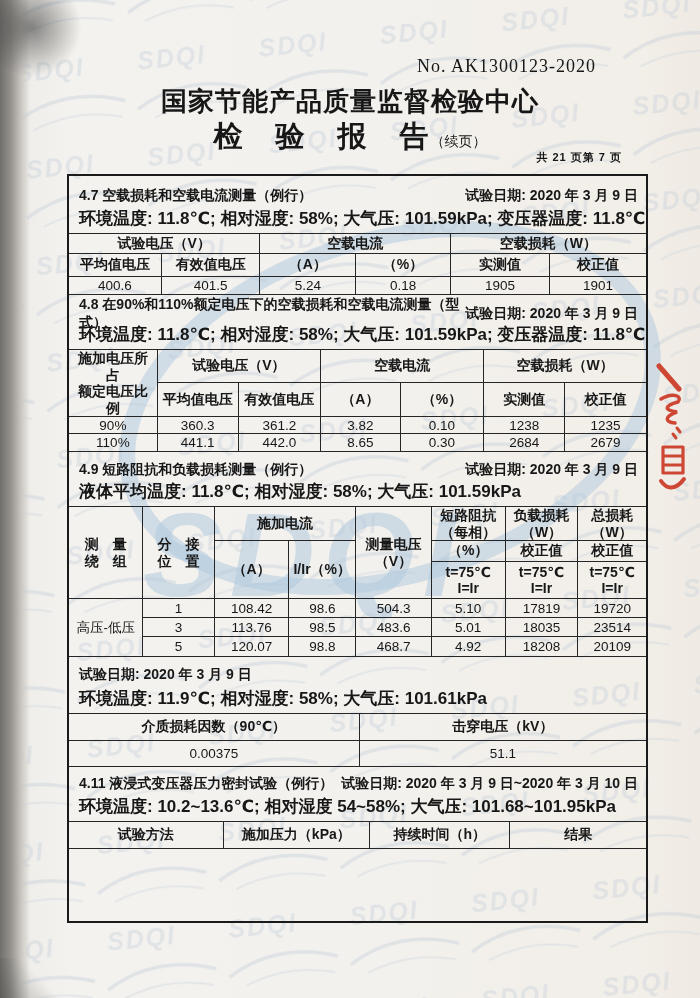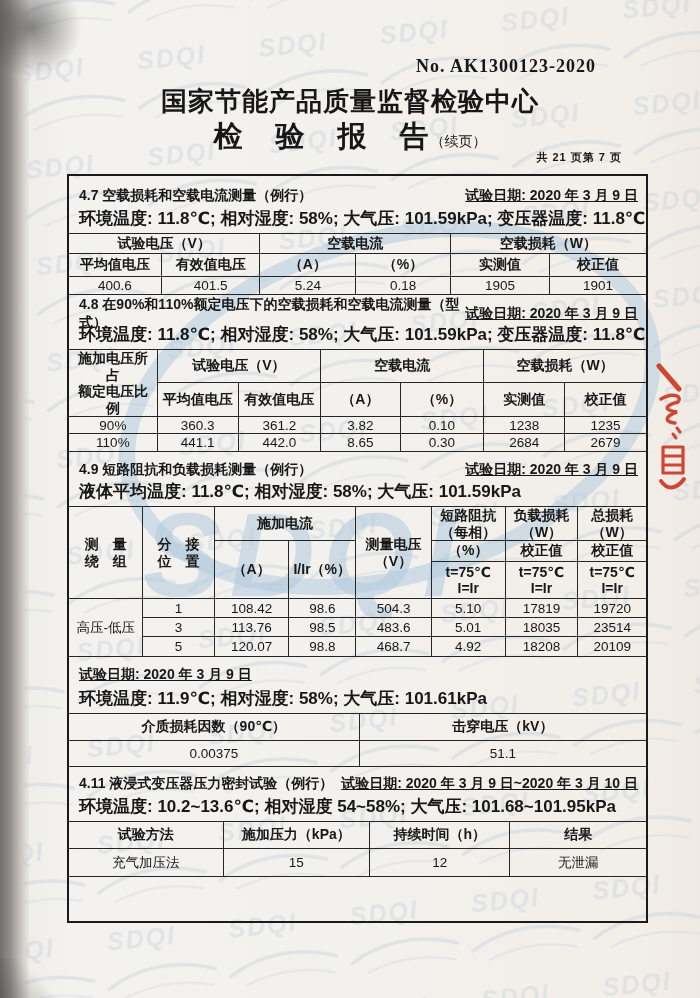--- a/index.html
+++ b/index.html
@@ -13,33 +13,33 @@
   .corner-shadow{position:absolute;left:-24px;top:-28px;width:110px;height:110px;border-radius:50%;z-index:3;
         background:radial-gradient(circle,rgba(40,40,40,.55) 0%,rgba(40,40,40,0) 65%);pointer-events:none;}
   .bottom-shadow{position:absolute;left:0;bottom:0;width:60px;height:40px;z-index:3;
         background:linear-gradient(45deg,rgba(60,60,58,.35),rgba(60,60,58,0) 60%);pointer-events:none;}
   .wm-tiles{position:absolute;left:0;top:0;z-index:1;}
   .big-logo{position:absolute;left:85px;top:158px;z-index:2;}
   .red-stamp{position:absolute;left:652px;top:362px;z-index:6;opacity:.92;}
   
   .hdr{position:absolute;left:0;top:0;width:100%;z-index:5;}
   .report-no{position:absolute;top:56px;right:104px;font-family:"Liberation Serif","DejaVu Serif",serif;
-        font-size:18px;font-weight:700;letter-spacing:1px;}
+        font-size:18px;font-weight:400;letter-spacing:1px;}
   .org-title{position:absolute;top:84px;left:0;width:100%;text-align:center;
         font-size:26px;font-weight:700;letter-spacing:1px;}
   .report-line{position:absolute;top:117px;left:0;width:100%;text-align:center;white-space:nowrap;}
   .report-title{font-size:29px;font-weight:700;letter-spacing:2px;}
   .continued{font-size:14px;font-weight:400;}
   .page-info{position:absolute;top:150px;right:78px;font-size:11px;font-weight:700;letter-spacing:1px;}
   
   .box{position:absolute;left:67px;top:174px;width:581px;height:749px;z-index:4;
         border:2px solid #1a1a1a;box-sizing:border-box;background:transparent;}
   .head{display:flex;justify-content:space-between;align-items:center;padding:0 8px 0 10px;box-sizing:border-box;}
   .sec-title{font-size:14px;font-weight:700;}
-  .sec-date{font-size:14px;font-weight:700;white-space:nowrap;text-decoration:underline;}
+  .sec-date{font-size:14px;font-weight:700;white-space:nowrap;}
   .env{display:flex;align-items:flex-end;padding:0 0 3px 10px;font-size:17px;font-weight:700;box-sizing:border-box;}
   .sec47 .head{height:39px}.sec47 .env{height:18px}
   .sec48 .head{height:37px}.sec48 .env{height:17px}
   .sec49 .head{height:35px}.sec49 .env{height:19px}
   .sec410 .head{height:35px}.sec410 .env{height:21px}
   .sec411 .head{height:33px}.sec411 .env{height:21px}
   table.t{border-collapse:collapse;width:100%;table-layout:fixed;}
   .t th,.t td{border:1px solid #262626;text-align:center;vertical-align:middle;
         padding:0 2px;line-height:1.12;box-sizing:border-box;overflow:hidden;}
   .t th{font-size:14px;font-weight:700;}
@@ -333,24 +333,18 @@
             <col style="width:24.3%">
             <col style="width:23.6%">
           </colgroup>
         <tbody>
             <tr class="r1">
           <th>试验方法</th>
           <th>施加压力（kPa）</th>
           <th>持续时间（h）</th>
           <th>结果</th>
         </tr>
-        <tr class="r2">
-          <td>充气加压法</td>
-          <td>15</td>
-          <td>12</td>
-          <td>无泄漏</td>
-        </tr>
       </tbody>
         </table>
     </div>
 
   </div>
 </div>
 
 </body></html>

